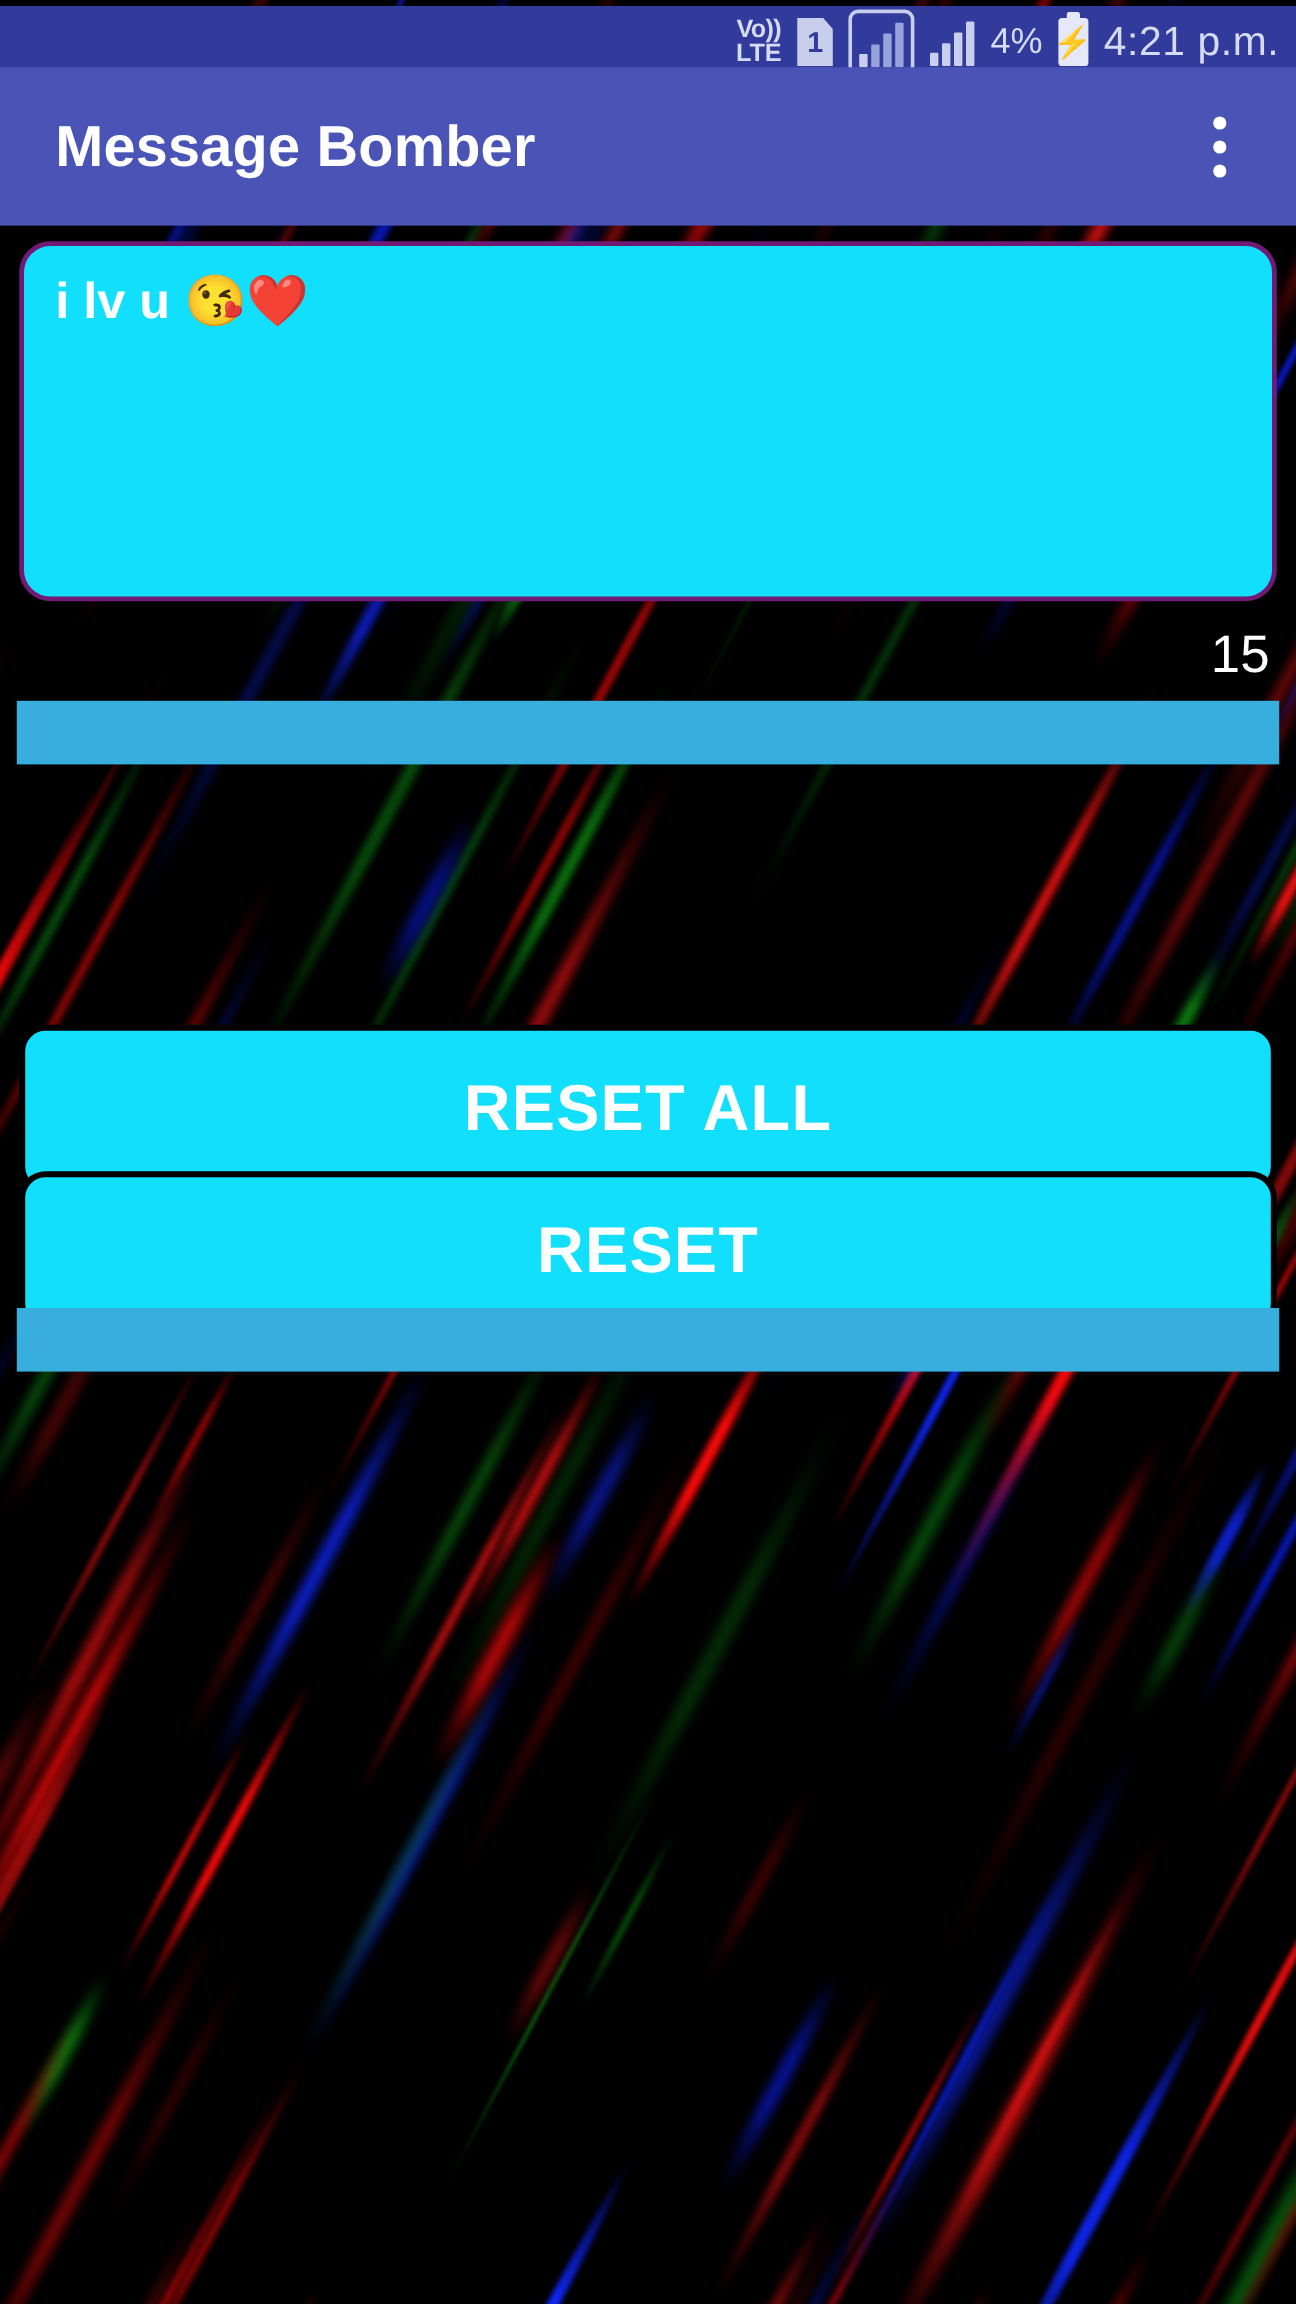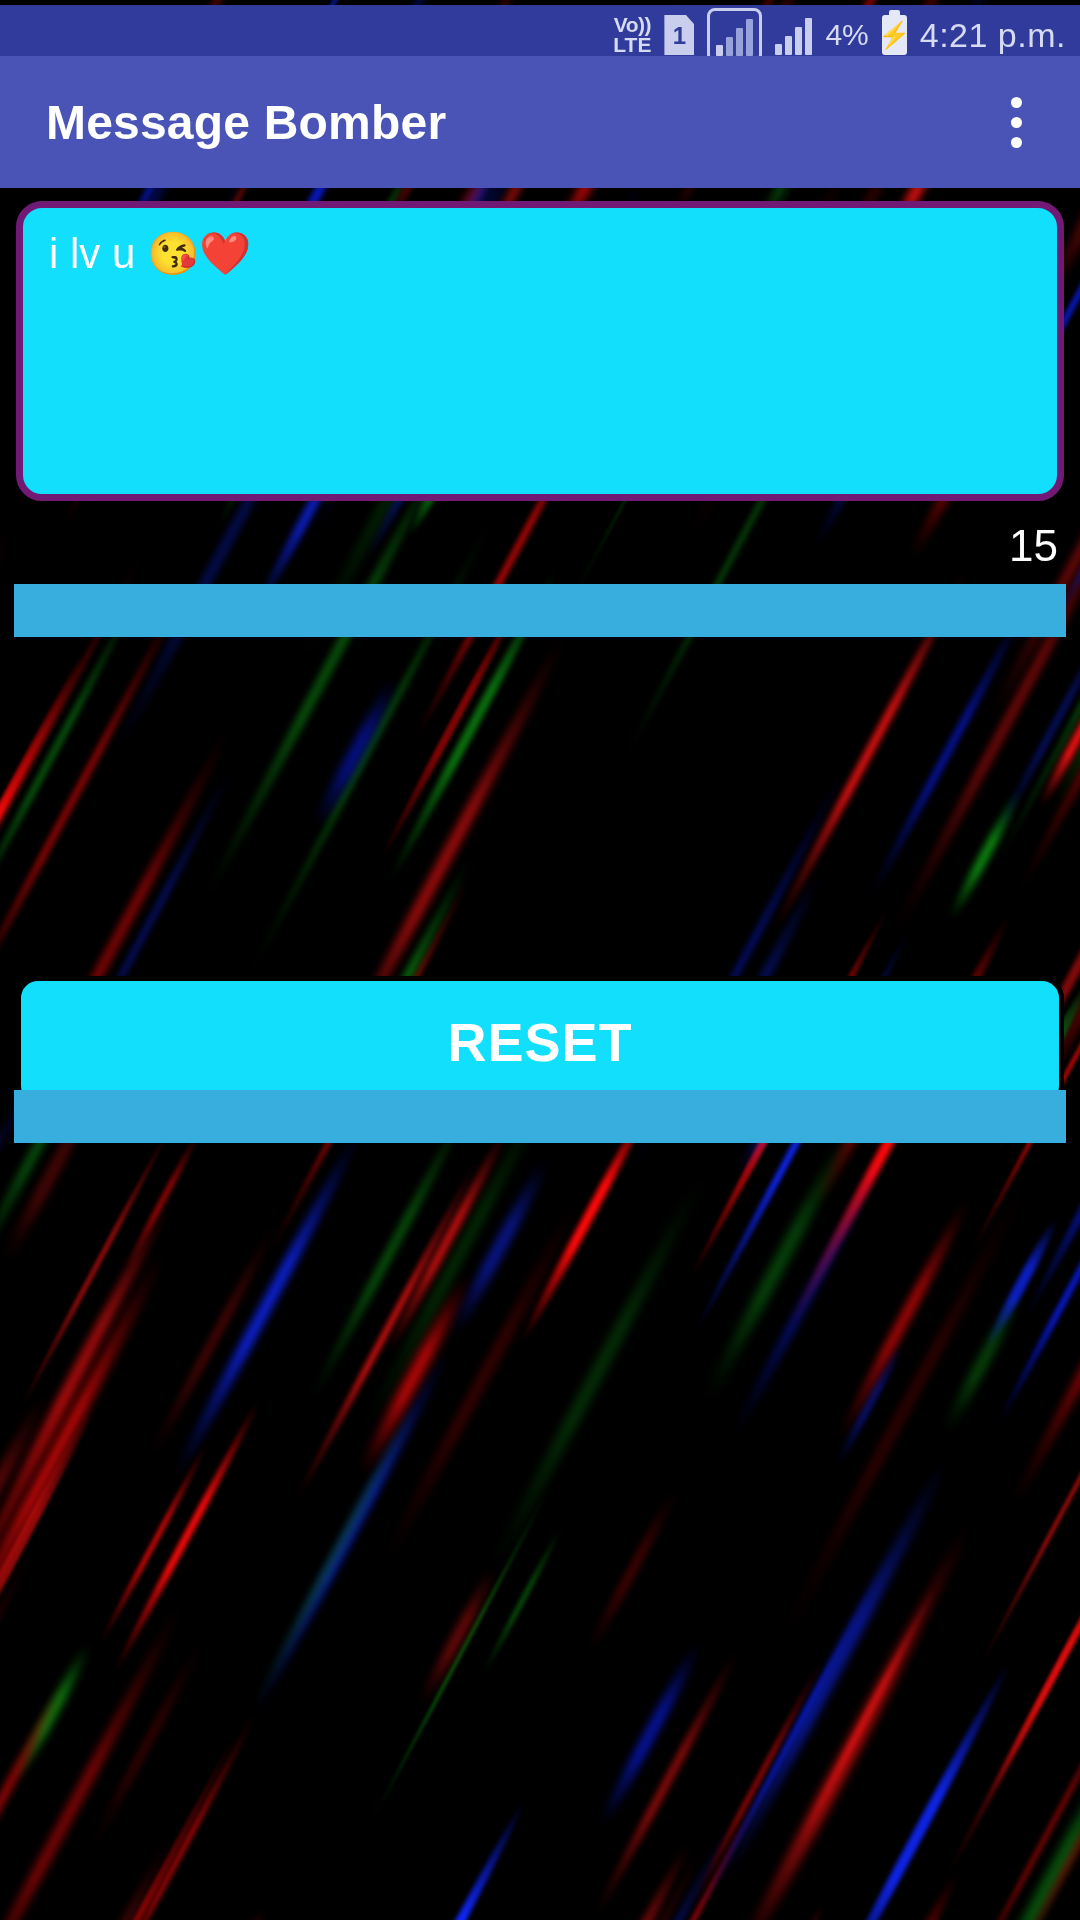--- a/index.html
+++ b/index.html
@@ -129,28 +129,29 @@
     width:1080px; height:1732px;
     z-index:5;
   }
 
   
   #message-input{
     position:absolute;
     left:16px; top:13px;
     width:1048px; height:300px;
     background:#12DFFB;
-    border:7px solid #701a75;
+    border:4px solid #701a75;
     border-radius:26px;
     padding:22px 26px;
     color:#FFFFFF;
     font-size:42px;
     line-height:1.15;
     overflow:hidden;
     white-space:pre-wrap;
+    font-weight:bold;
   }
 
   
   #count-label{
     position:absolute;
     right:22px; top:333px;
     color:#FFFFFF;
     font-size:44px;
     font-weight:normal;
     text-align:right;
@@ -415,20 +416,21 @@
   </div>
 
   <div id="content">
 
     <div id="message-input" placeholder="Type message here">i lv u 😘❤️</div>
 
     <div id="count-label">15</div>
 
     <div id="top-progress"></div>
 
+    <div id="reset-all-button">RESET ALL</div>
 
     <div id="action-row">
       <div class="action-button">RESET</div>
     </div>
 
     <div id="bottom-progress"></div>
 
   </div>
 </div>
 

